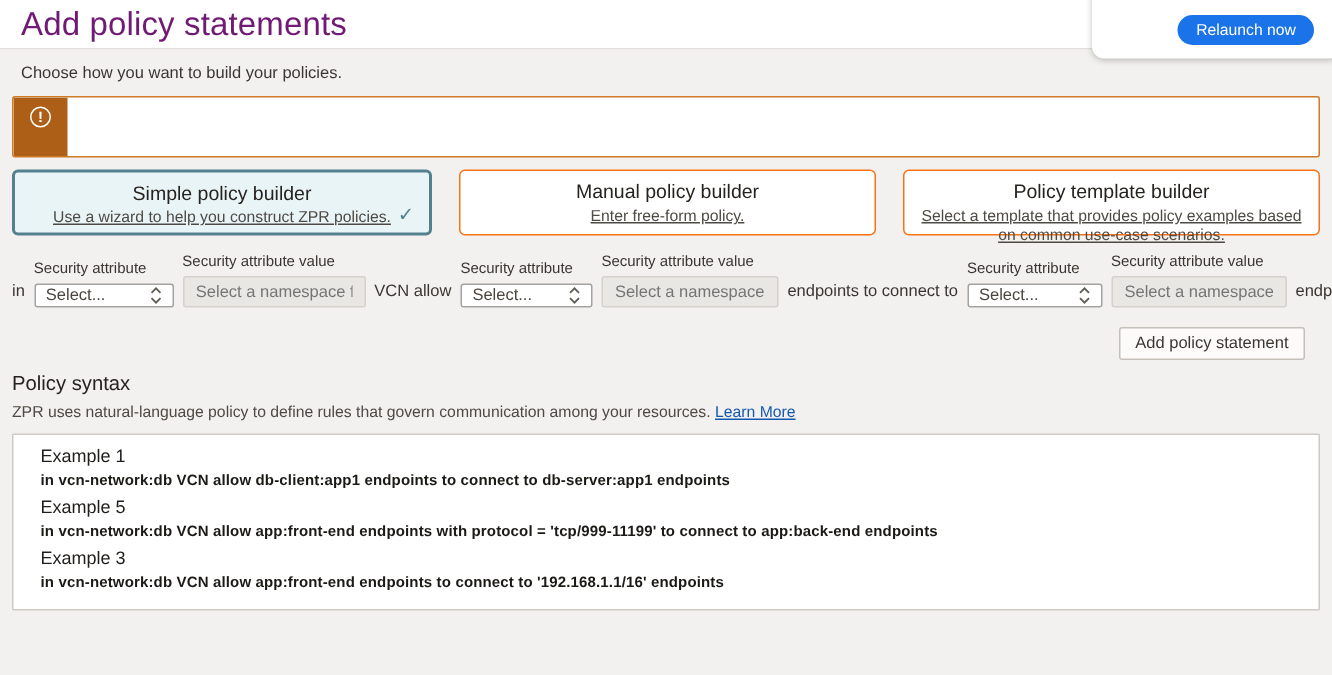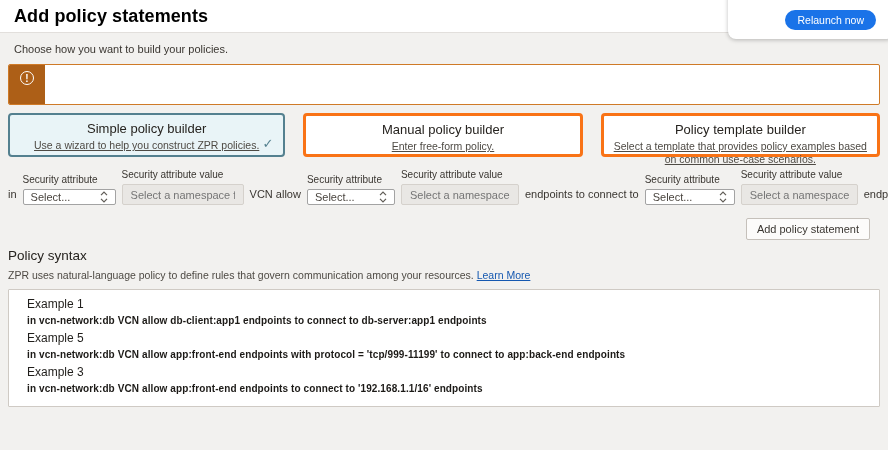--- a/index.html
+++ b/index.html
@@ -14,23 +14,23 @@
   
   .header {
     background: #ffffff;
     height: 33px;
     border-bottom: 1px solid #e2dfdc;
     display: flex;
     align-items: center;
     padding-left: 14px;
   }
   .page-title {
-    font-size: 18px;
-    font-weight: 700;
-    color: #000000;
+    font-size: 22px;
+    font-weight: 400;
+    color: #701a75;
     letter-spacing: 0.1px;
   }
 
   
   .toast {
     position: absolute;
     top: -10px;
     right: -6px;
     width: 166px;
     height: 49px;
@@ -88,21 +88,21 @@
     font-weight: bold;
   }
   .warning-text { padding: 6px 0 0 15px; }
   .warning-title { font-size: 12px; color: #201e1b; margin-bottom: 3px; }
   .warning-body { font-size: 11px; color: #4e4a44; }
 
   
   .cards { display: flex; gap: 18px; margin-top: 8px; text-align: center; }
   .card {
     background: #ffffff;
-    border: 3px solid #f97316;
+    border: 1px solid #f97316;
     border-radius: 4px;
     height: 44px;
     padding: 6px 10px;
     position: relative;
     flex: 1 1 0;
     cursor: pointer;
   }
   .card.selected {
     background: #e9f4f7;
     border: 2px solid #54808f;

